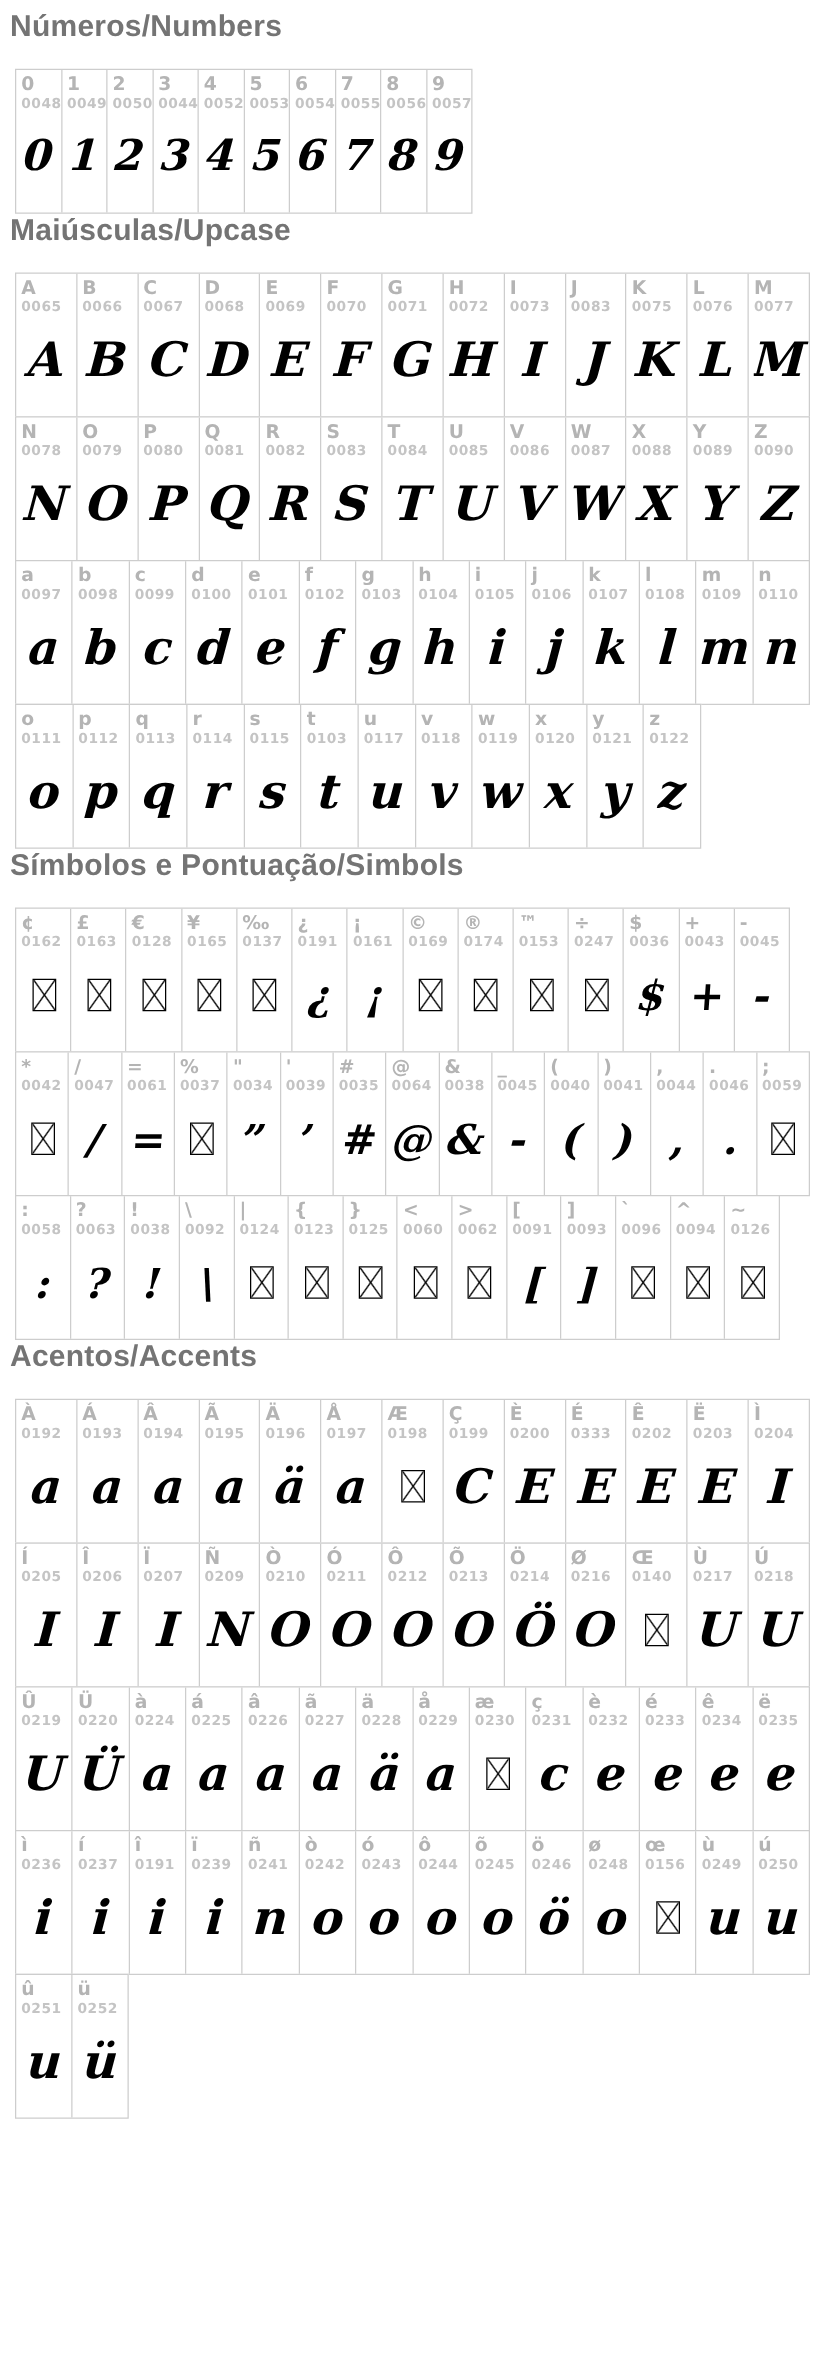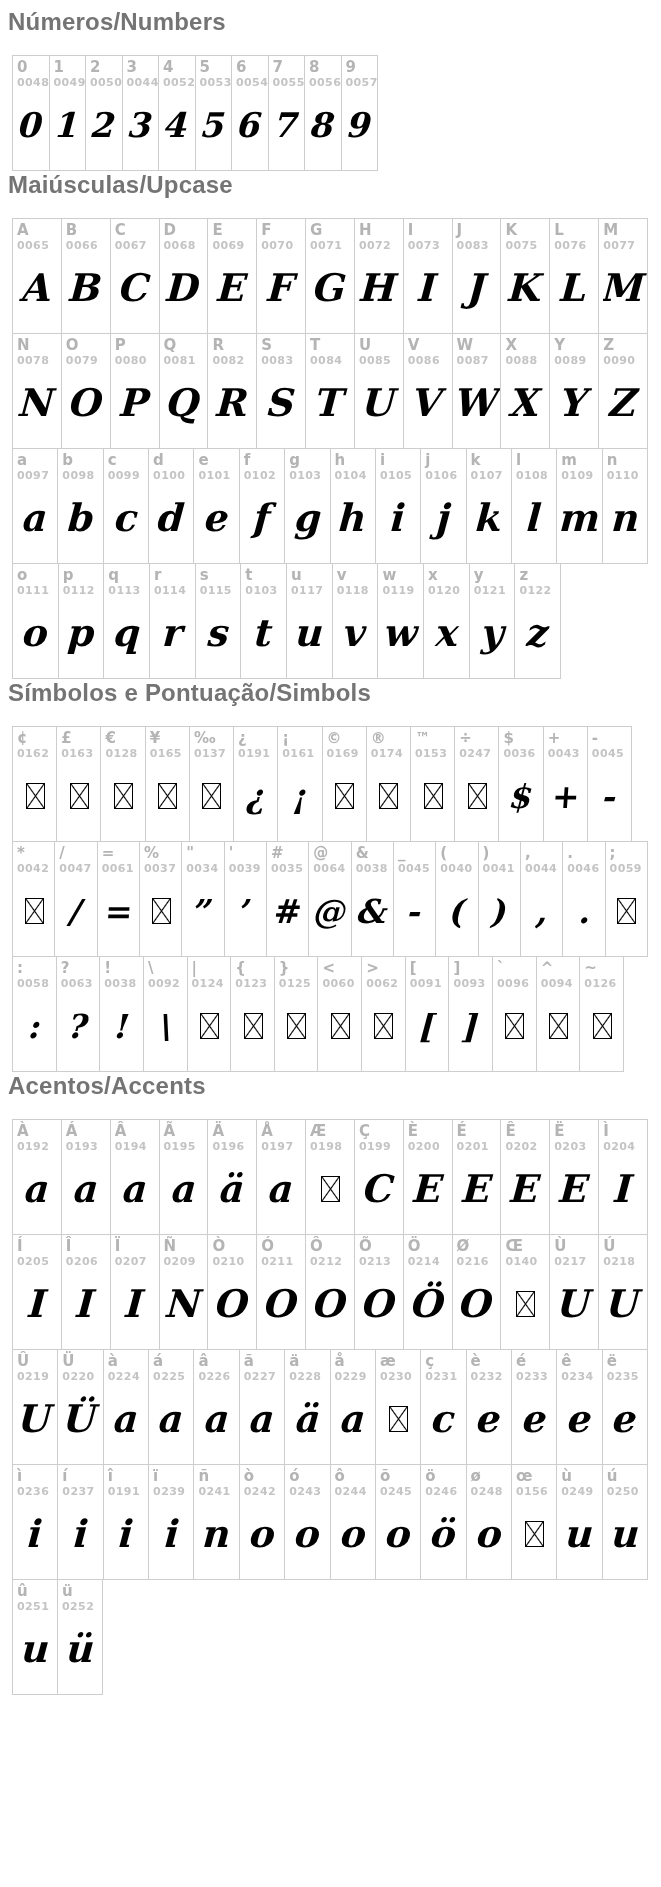--- a/index.html
+++ b/index.html
@@ -882,21 +882,21 @@
           </div>
           <div class="cell">
             <div class="ch">È</div>
             <div class="code">0200</div>
             <div class="glyphwrap">
               <span class="glyph">E</span>
             </div>
           </div>
           <div class="cell">
             <div class="ch">É</div>
-            <div class="code">0201</div>
+            <div class="code">0333</div>
             <div class="glyphwrap">
               <span class="glyph">E</span>
             </div>
           </div>
           <div class="cell">
             <div class="ch">Ê</div>
             <div class="code">0202</div>
             <div class="glyphwrap">
               <span class="glyph">E</span>
             </div>

